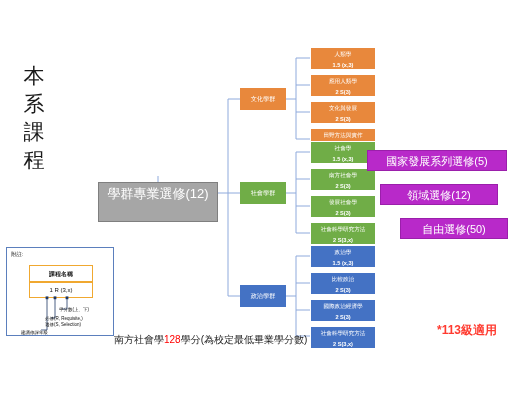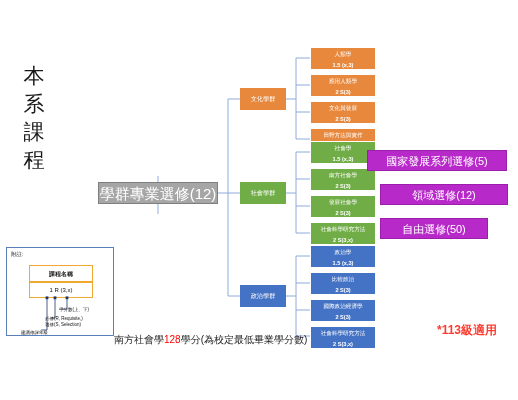--- a/index.html
+++ b/index.html
@@ -46,25 +46,25 @@
     height: 400px;
     pointer-events: none;
   }
 
   
   .root-box {
     position: absolute;
     left: 98px;
     top: 182px;
     width: 120px;
-    height: 22px;
+    height: 40px;
     background: #a6a6a6;
     border: 1px solid #7f7f7f;
     color: #ffffff;
-    font-size: 15px;
+    font-size: 13px;
     line-height: 22px;
     text-align: center;
     white-space: nowrap;
     box-sizing: border-box;
   }
 
   
   .cluster-label {
     position: absolute;
     width: 46px;
@@ -305,22 +305,22 @@
   <div class="course-box blue" style="left:310px; top:299px;">
     <span class="cname">國際政治經濟學</span>
     <span class="ccredit">2 S(3)</span>
   </div>
   <div class="course-box blue" style="left:310px; top:326px;">
     <span class="cname">社會科學研究方法</span>
     <span class="ccredit">2 S(3,x)</span>
   </div>
 
   <div class="purple-box" style="left:367px; top:150px; width:140px;">國家發展系列選修(5)</div>
-  <div class="purple-box" style="left:380px; top:184px; width:128px;">領域選修(12)</div>
-  <div class="purple-box" style="left:380px; top:218px; width:108px;">自由選修(50)</div>
+  <div class="purple-box" style="left:380px; top:184px; width:118px;">領域選修(12)</div>
+  <div class="purple-box" style="left:400px; top:218px; width:108px;">自由選修(50)</div>
 
   <div id="legend">
     <div id="legend-title">附註:</div>
 
     <div class="legend-cell" id="legend-cell-name">課程名稱</div>
     <div class="legend-cell" id="legend-cell-code">1 R (3,x)</div>
 
     <svg style="position:absolute; left:0; top:0; width:108px; height:89px;" viewBox="0 0 108 89">
       <g stroke="#1f3864" stroke-width="0.8" fill="none">
         <line x1="40" y1="50" x2="40" y2="82"></line>

